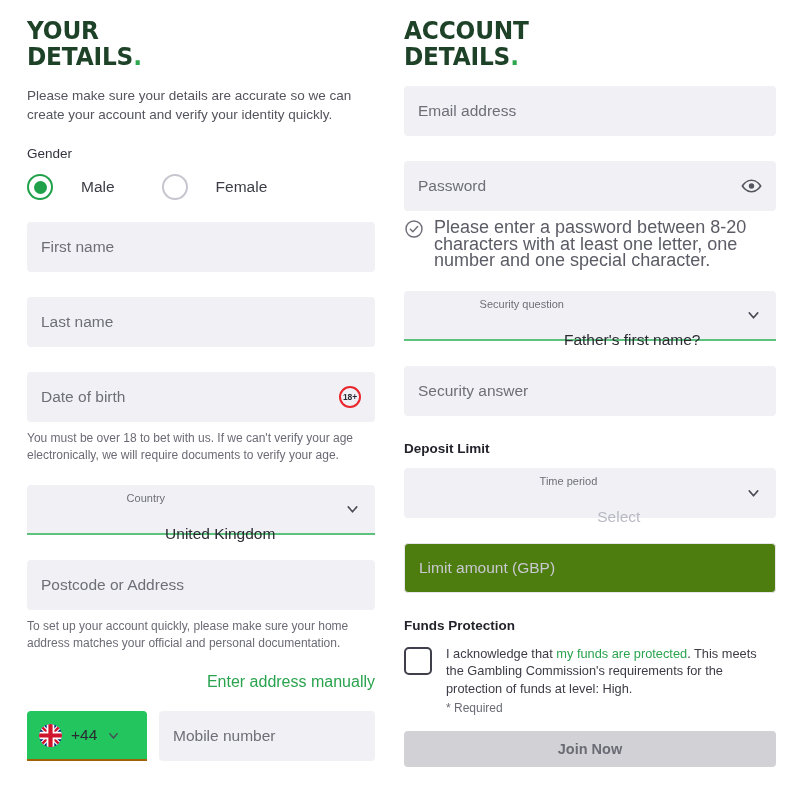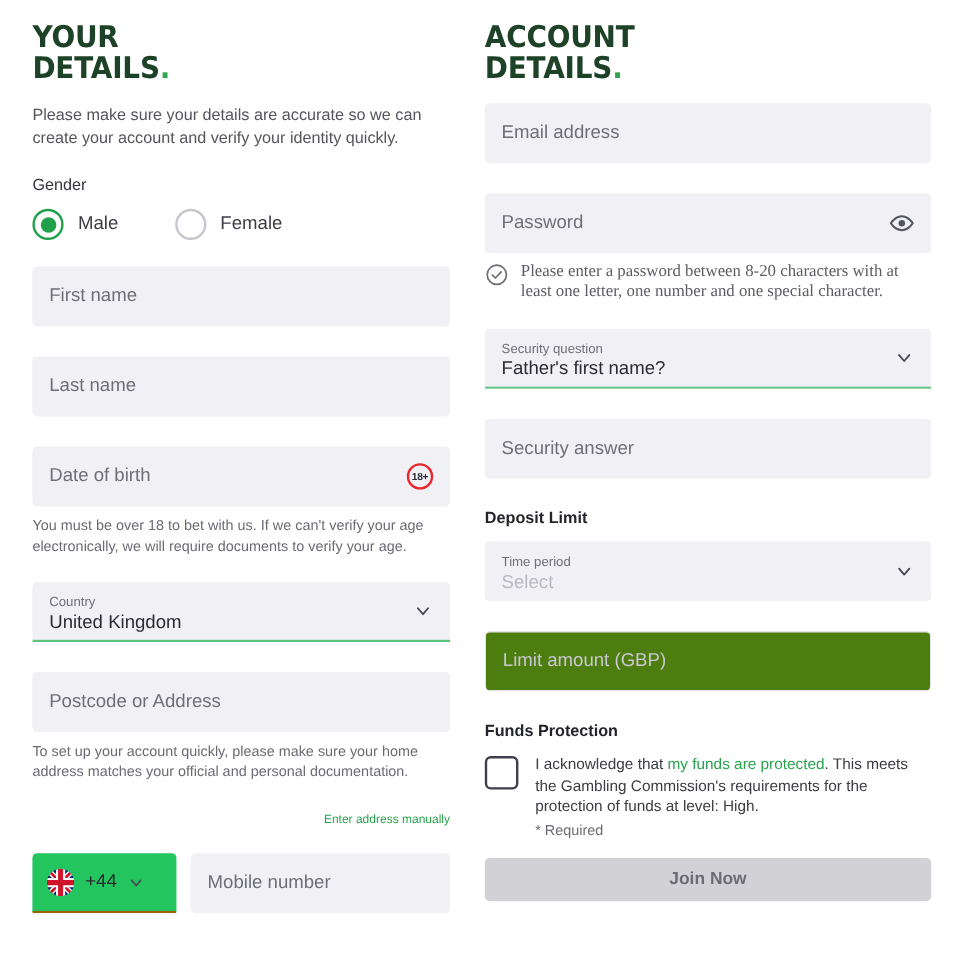--- a/index.html
+++ b/index.html
@@ -48,21 +48,21 @@
   }
 
   
   .field-label {
     font-size: 13.5px;
     color: #333340;
     margin-bottom: 13px;
   }
 
   .radio-row { display: flex; align-items: center; gap: 0; margin-bottom: 22px; }
-  .radio-opt { display: flex; align-items: center; gap: 12px; }
+  .radio-opt { display: flex; align-items: center; gap: 28px; }
   .radio-opt + .radio-opt { margin-left: 47px; }
 
   .radio-outer {
     width: 26px; height: 26px;
     border-radius: 50%;
     border: 2px solid #c6c6ce;
     display: flex; align-items: center; justify-content: center;
     flex: 0 0 auto;
   }
   .radio-outer.checked { border-color: #21a04a; }
@@ -80,36 +80,37 @@
     align-items: center;
     padding: 0 14px;
   }
   .input .ph {
     font-size: 15.5px;
     color: #6e6e78;
   }
   .input.tight { margin-bottom: 8px; }
 
   .input.filled {
-    flex-direction: column;
+    flex-direction: row;
     align-items: flex-start;
     justify-content: center;
     border-bottom: 2px solid #5cc27e;
     border-radius: 4px 4px 0 0;
     padding-top: 6px;
   }
   .input.filled .small-label {
     font-size: 11px;
     color: #6e6e78;
     line-height: 14px;
   }
   .input.filled .value {
     font-size: 15.5px;
     color: #2a2a33;
     line-height: 20px;
+    margin-top: 33px;
   }
   .input.filled.muted .value { color: #b8b8c2; }
   .input.filled.nounderline { border-bottom: none; border-radius: 4px; }
 
   .input.disabled {
     background: #4d7c0f;
     border: 1px solid #e6e6ec;
   }
   .input.disabled .ph { color: #c9c9d2; }
 
@@ -131,33 +132,32 @@
     max-width: 345px;
   }
 
   .hint-row {
     display: flex;
     gap: 10px;
     align-items: flex-start;
     margin-bottom: 22px;
   }
   .hint-row .hint-text {
-    font-size: 14px;
+    font-size: 18px;
     line-height: 16.5px;
     color: #5c5c66;
-    font-family: Liberation Serif, serif;
   }
 
   
   .link-right {
     text-align: right;
     margin-bottom: 20px;
   }
   .link {
-    font-size: 10px;
+    font-size: 16px;
     color: #2aa34e;
     font-weight: 500;
     cursor: pointer;
   }
 
   
   .phone-row { display: flex; gap: 12px; }
   .phone-cc {
     width: 120px; height: 50px;
     background: #22c55e;

